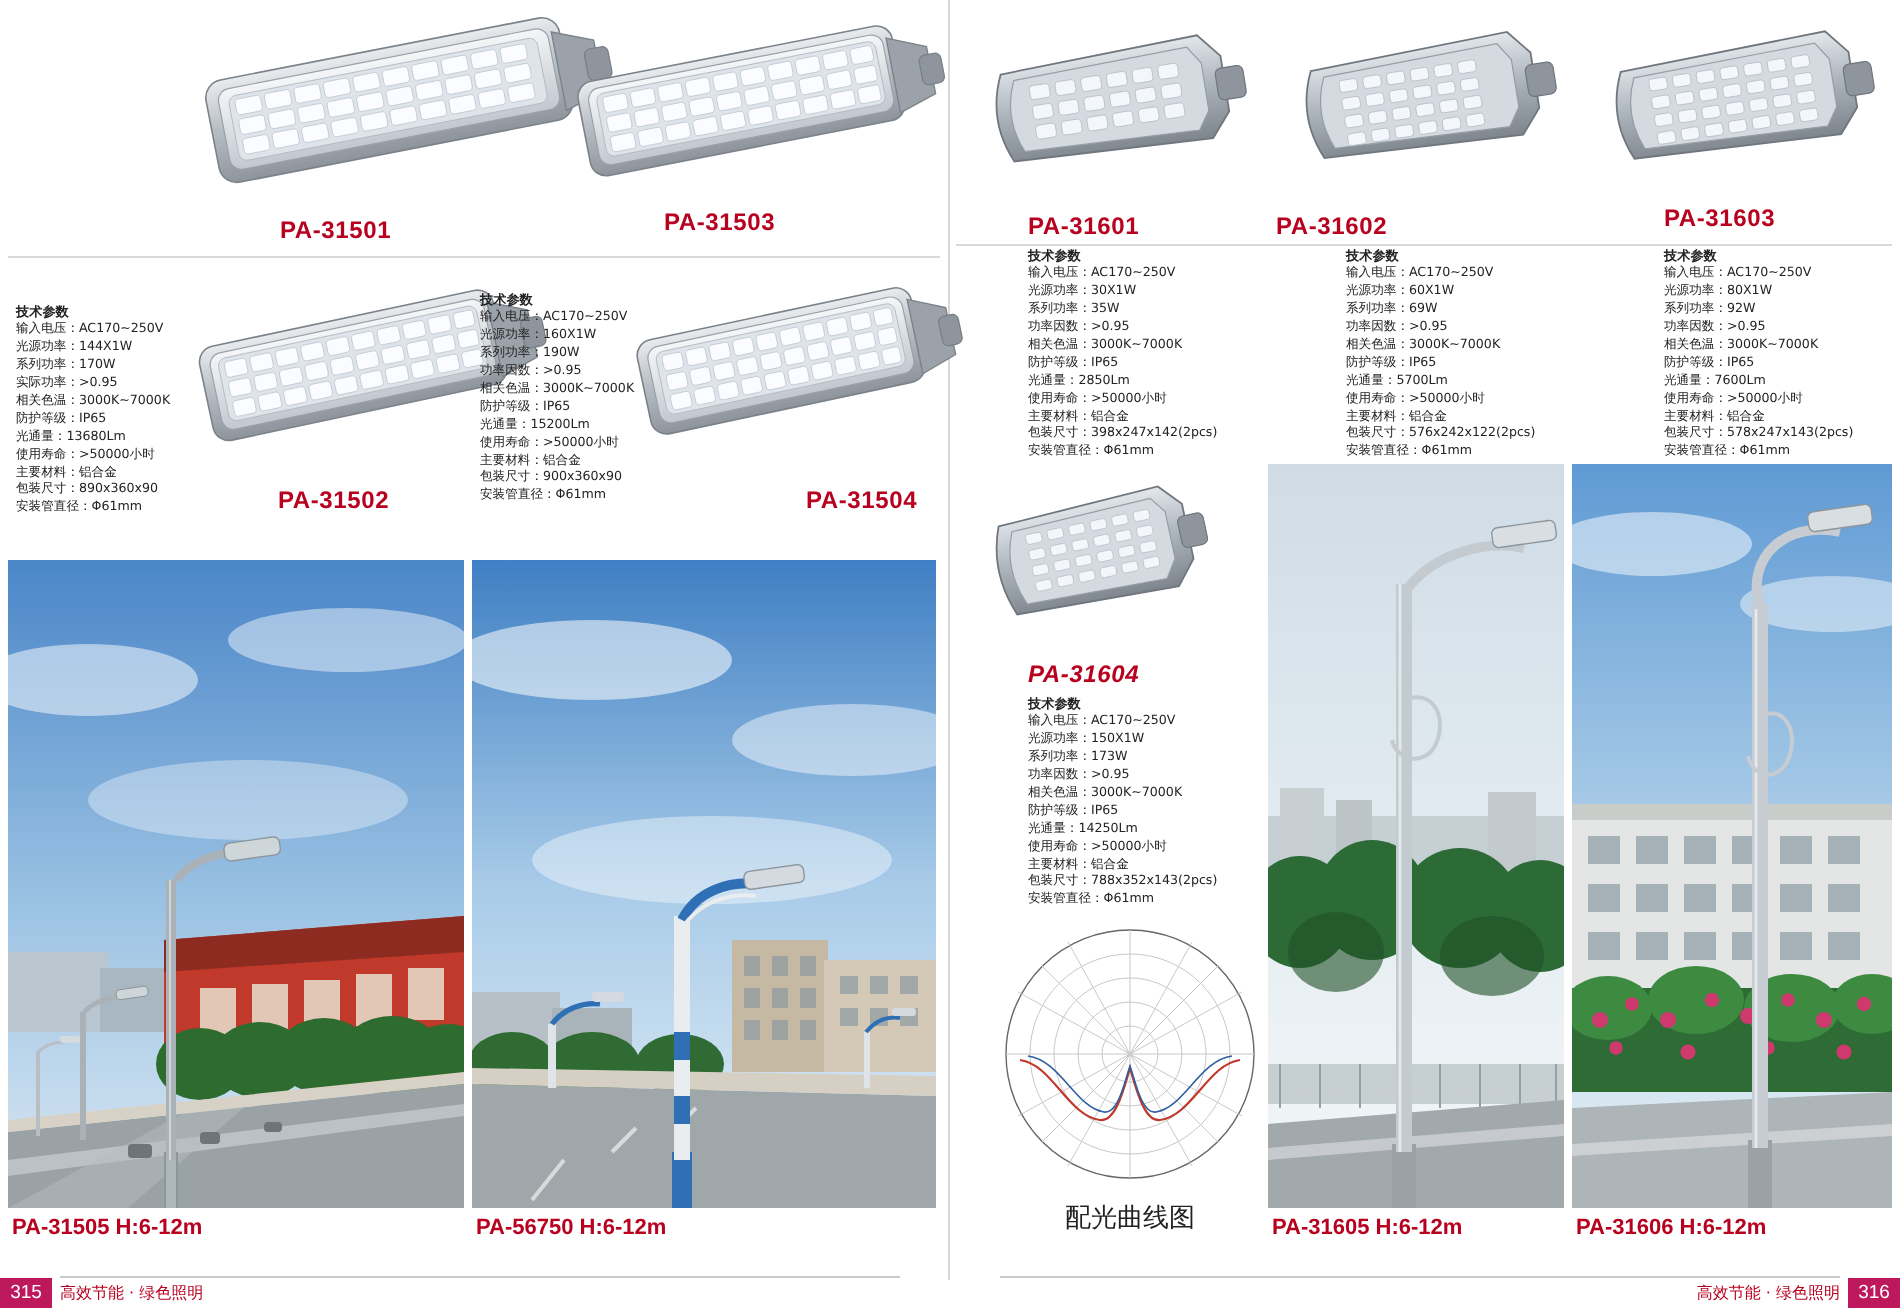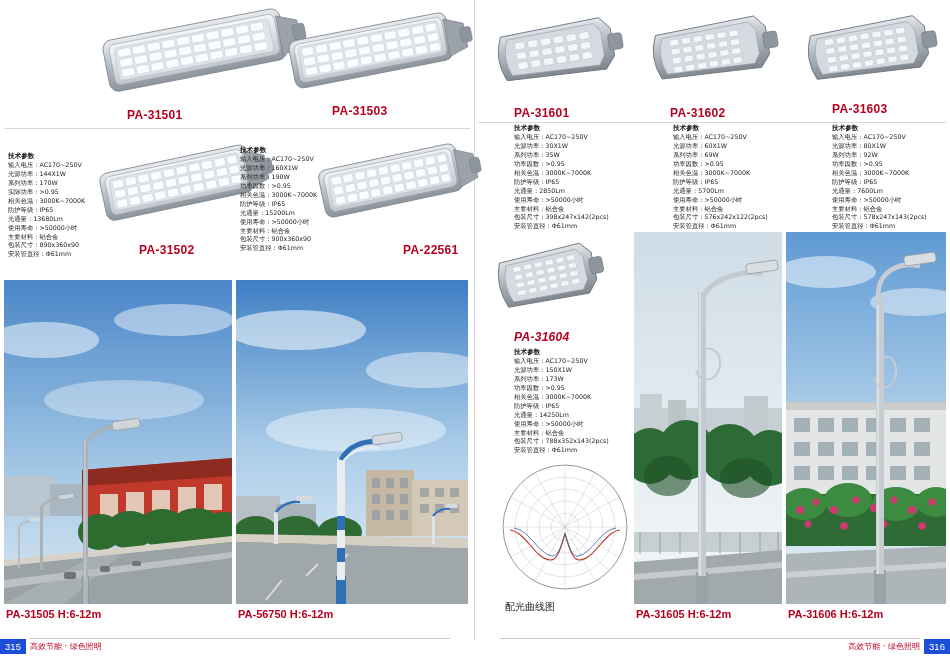--- a/index.html
+++ b/index.html
@@ -50,39 +50,39 @@
   
   .lamp { position:absolute; }
   .lamp svg { display:block; }
 
   
   .vrule { position:absolute; width:1px; background:#d9d9d9; }
   .hrule { position:absolute; height:1px; background:#d9d9d9; }
   .pgnum {
     position:absolute; bottom:4px;
     width:26px; height:15px;
-    background:#1d4ed8; color:#fff;
+    background:#be185d; color:#fff;
     font-size:9.5px; line-height:15px; text-align:center;
     font-family:"Liberation Sans", sans-serif;
   }
   .pgleft { left:0; }
   .pgright { right:0;margin-left:32px; }
   .slogan {
     position:absolute; bottom:4px;
     font-size:8px; color:#b8001f; font-weight:normal;
     font-family:"DejaVu Sans", sans-serif;
     line-height:15px;
   }
   .footline { position:absolute; bottom:19px; height:1px; background:#c9c9c9; }
 
   
   .polar { position:absolute; }
   .polar-cap {
     position:absolute;
-    font-size:10px; color:#222; width:120px;
+    font-size:13px; color:#222; text-align:center; width:120px;
   }
 </style>
 </head>
 <body>
 
 <div class="page">
 
   <div class="vrule" style="left:474px; top:0; height:640px;"></div>
   <div class="hrule" style="left:4px; top:128px; width:466px;"></div>
   <div class="hrule" style="left:478px; top:122px; width:468px;"></div>
@@ -136,21 +136,21 @@
           <rect x="114" y="49" width="13" height="8" rx="2"></rect>
             <rect x="129" y="49" width="13" height="8" rx="2"></rect>
           <rect x="144" y="49" width="13" height="8" rx="2"></rect>
             <rect x="159" y="49" width="13" height="8" rx="2"></rect>
         </g>
         <path d="M186 26 L206 34 L206 60 L186 66 Z" fill="#9ba2aa" stroke="#7b828a" stroke-width="0.7"></path>
         <rect x="200" y="38" width="12" height="16" rx="3" fill="#8e959d" stroke="#777e86" stroke-width="0.6"></rect>
       </g>
     </svg>
   </div>
-  <div class="code" style="position:absolute; left:127px; top:108px;">PA-31501</div>
+  <div class="code" style="position:absolute; left:140px; top:108px;">PA-31501</div>
 
   <div class="lamp" style="left:284px; top:4px;">
     <svg width="200" height="105" viewBox="0 0 200 105">
       <g transform="rotate(-11 100 52)">
         <rect x="8" y="20" width="160" height="48" rx="8" fill="url(#g1)" stroke="#7b828a" stroke-width="0.8"></rect>
         <rect x="13" y="24" width="150" height="39" rx="6" fill="url(#g1b)" stroke="#9aa1a9" stroke-width="0.6"></rect>
         <rect x="17" y="27" width="142" height="32" rx="4" fill="#dfe4ea" stroke="#aeb6bd" stroke-width="0.4"></rect>
         <g fill="#fafcff" stroke="#b9c2ca" stroke-width="0.35">
           <rect x="20" y="29" width="12" height="8" rx="2"></rect>
             <rect x="34" y="29" width="12" height="8" rx="2"></rect>
@@ -297,21 +297,21 @@
           <rect x="90" y="47" width="10" height="8" rx="2"></rect>
             <rect x="102" y="47" width="10" height="8" rx="2"></rect>
           <rect x="114" y="47" width="10" height="8" rx="2"></rect>
             <rect x="126" y="47" width="9" height="8" rx="2"></rect>
         </g>
         <path d="M144 25 L162 33 L162 57 L144 63 Z" fill="#9ba2aa" stroke="#7b828a" stroke-width="0.7"></path>
         <rect x="157" y="37" width="10" height="15" rx="3" fill="#8e959d" stroke="#777e86" stroke-width="0.6"></rect>
       </g>
     </svg>
   </div>
-  <div class="code" style="position:absolute; left:403px; top:243px;">PA-22561</div>
+  <div class="code" style="position:absolute; left:403px; top:243px;">PA-31504</div>
 
   <div class="lamp" style="left:486px; top:6px;">
     <svg width="150" height="100" viewBox="0 0 150 100">
       <defs>
         <linearGradient id="sg" x1="0" y1="0" x2="0" y2="1">
           <stop offset="0" stop-color="#e3e7ec"></stop>
             <stop offset="0.5" stop-color="#aab2ba"></stop>
             <stop offset="1" stop-color="#7d848c"></stop>
         </linearGradient>
       </defs>
@@ -384,21 +384,21 @@
             <rect x="41" y="56" width="9" height="6" rx="1.6"></rect>
           <rect x="53" y="56" width="9" height="6" rx="1.6"></rect>
             <rect x="65" y="56" width="9" height="6" rx="1.6"></rect>
           <rect x="77" y="56" width="9" height="6" rx="1.6"></rect>
             <rect x="89" y="56" width="9" height="6" rx="1.6"></rect>
         </g>
         <rect x="122" y="36" width="14" height="16" rx="3" fill="#8e959d" stroke="#6f767e" stroke-width="0.6"></rect>
       </g>
     </svg>
   </div>
-  <div class="code" style="position:absolute; left:670px; top:106px;">PA-31602</div>
+  <div class="code" style="position:absolute; left:638px; top:106px;">PA-31602</div>
   <div class="spec-title" style="position:absolute; left:673px; top:124px;">技术参数</div>
   <div class="spec" style="position:absolute; left:673px; top:133px; width:120px;">输入电压：AC170~250V
 光源功率：60X1W
 系列功率：69W
 功率因数：&gt;0.95
 相关色温：3000K~7000K
 防护等级：IP65
 光通量：5700Lm
 使用寿命：&gt;50000小时
 主要材料：铝合金

